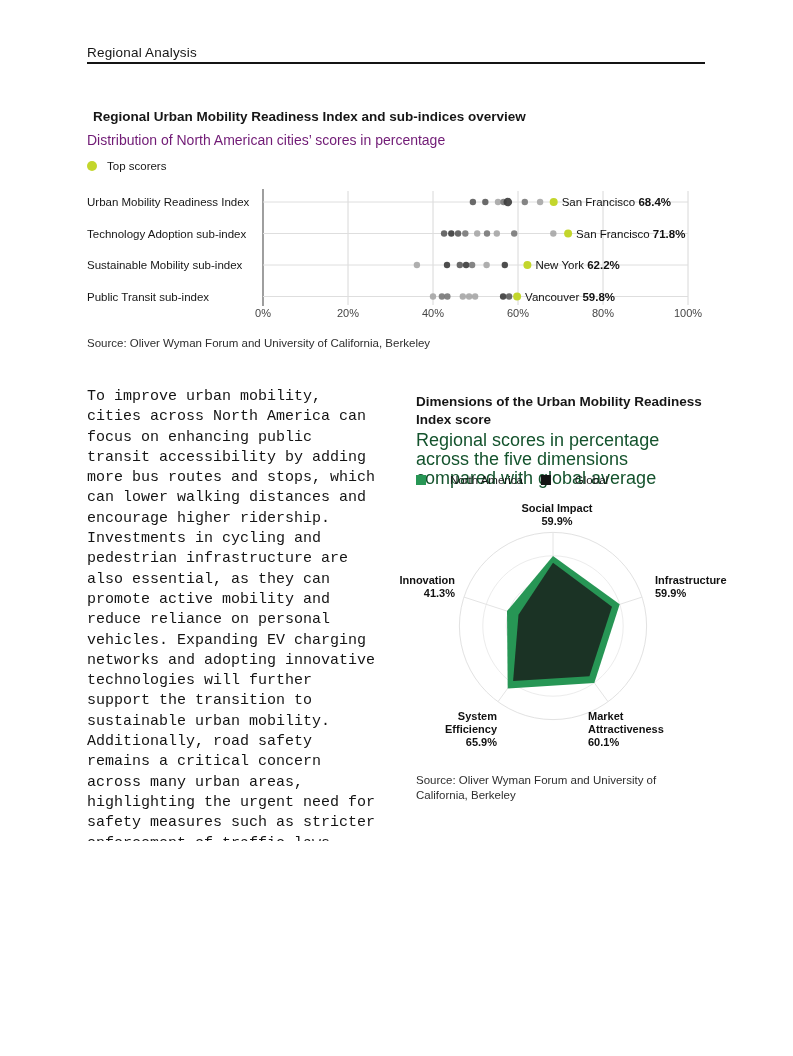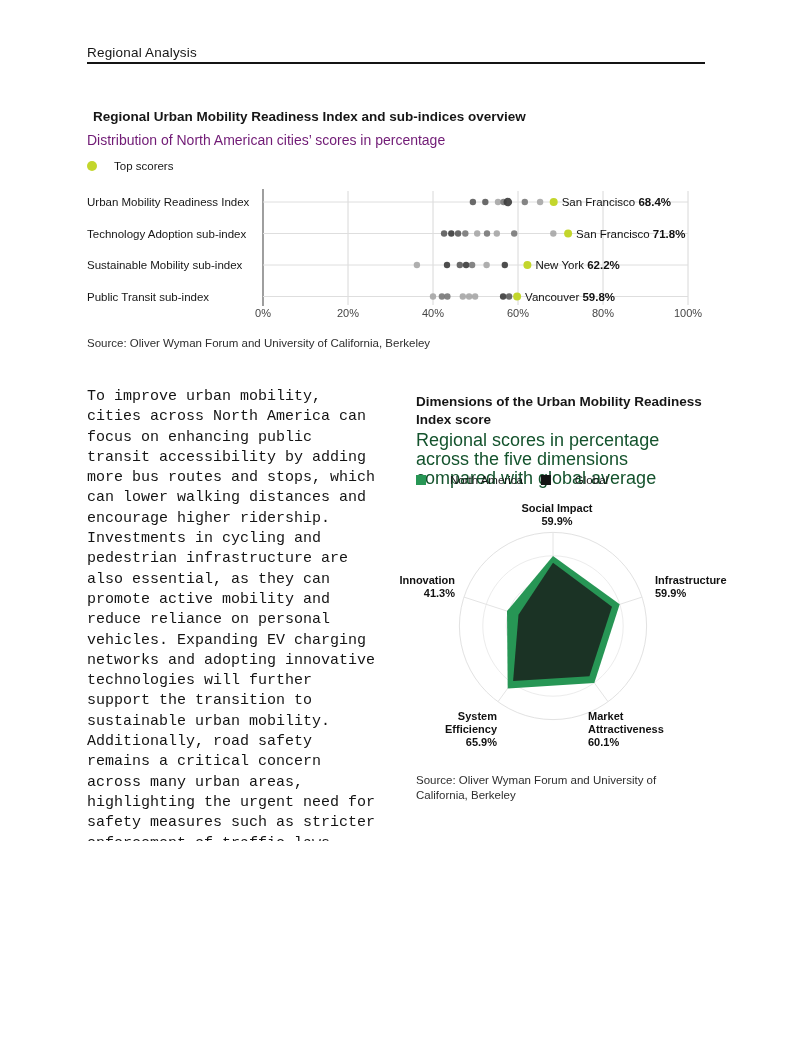--- a/index.html
+++ b/index.html
@@ -7,21 +7,21 @@
   .page {
     position:relative; width:793px; height:841px; background:#fff;
     font-family:"Liberation Sans", sans-serif; color:#161616; overflow:hidden;
     outline:1px solid #e7e7e7;
   }
   .header-title { position:absolute; left:87px; top:45px; font-size:13.5px; letter-spacing:.2px; }
   .header-rule { position:absolute; left:87px; top:62px; width:618px; height:1.5px; background:#141414; }
 
   .c1-title { position:absolute; left:93px; top:109px; width:618px; font-size:13.5px; font-weight:bold; }
   .c1-sub   { position:absolute; left:87px; top:132px; width:618px; font-size:14px; color:#701a75; }
-  .legend-row { position:absolute; display:flex; align-items:center; gap:17px; font-size:11.5px; }
+  .legend-row { position:absolute; display:flex; align-items:center; gap:10px; font-size:11.5px; }
   .c1-legend { left:87px; top:160px; }
   .dot-swatch { width:10px; height:10px; border-radius:50%; display:inline-block; }
   .sq-swatch { width:10px; height:10px; display:inline-block; }
   #dotplot { position:absolute; left:87px; top:184px; overflow:visible; }
   .source { font-size:11.5px; color:#2e2e2e; line-height:15px; }
   .c1-source { position:absolute; left:87px; top:336px; width:618px; }
 
   .body-left {
     position:absolute; left:87px; top:387px; width:294px;
     font-family:Liberation Mono, monospace; font-size:15px; line-height:20.3px; color:#141414;

